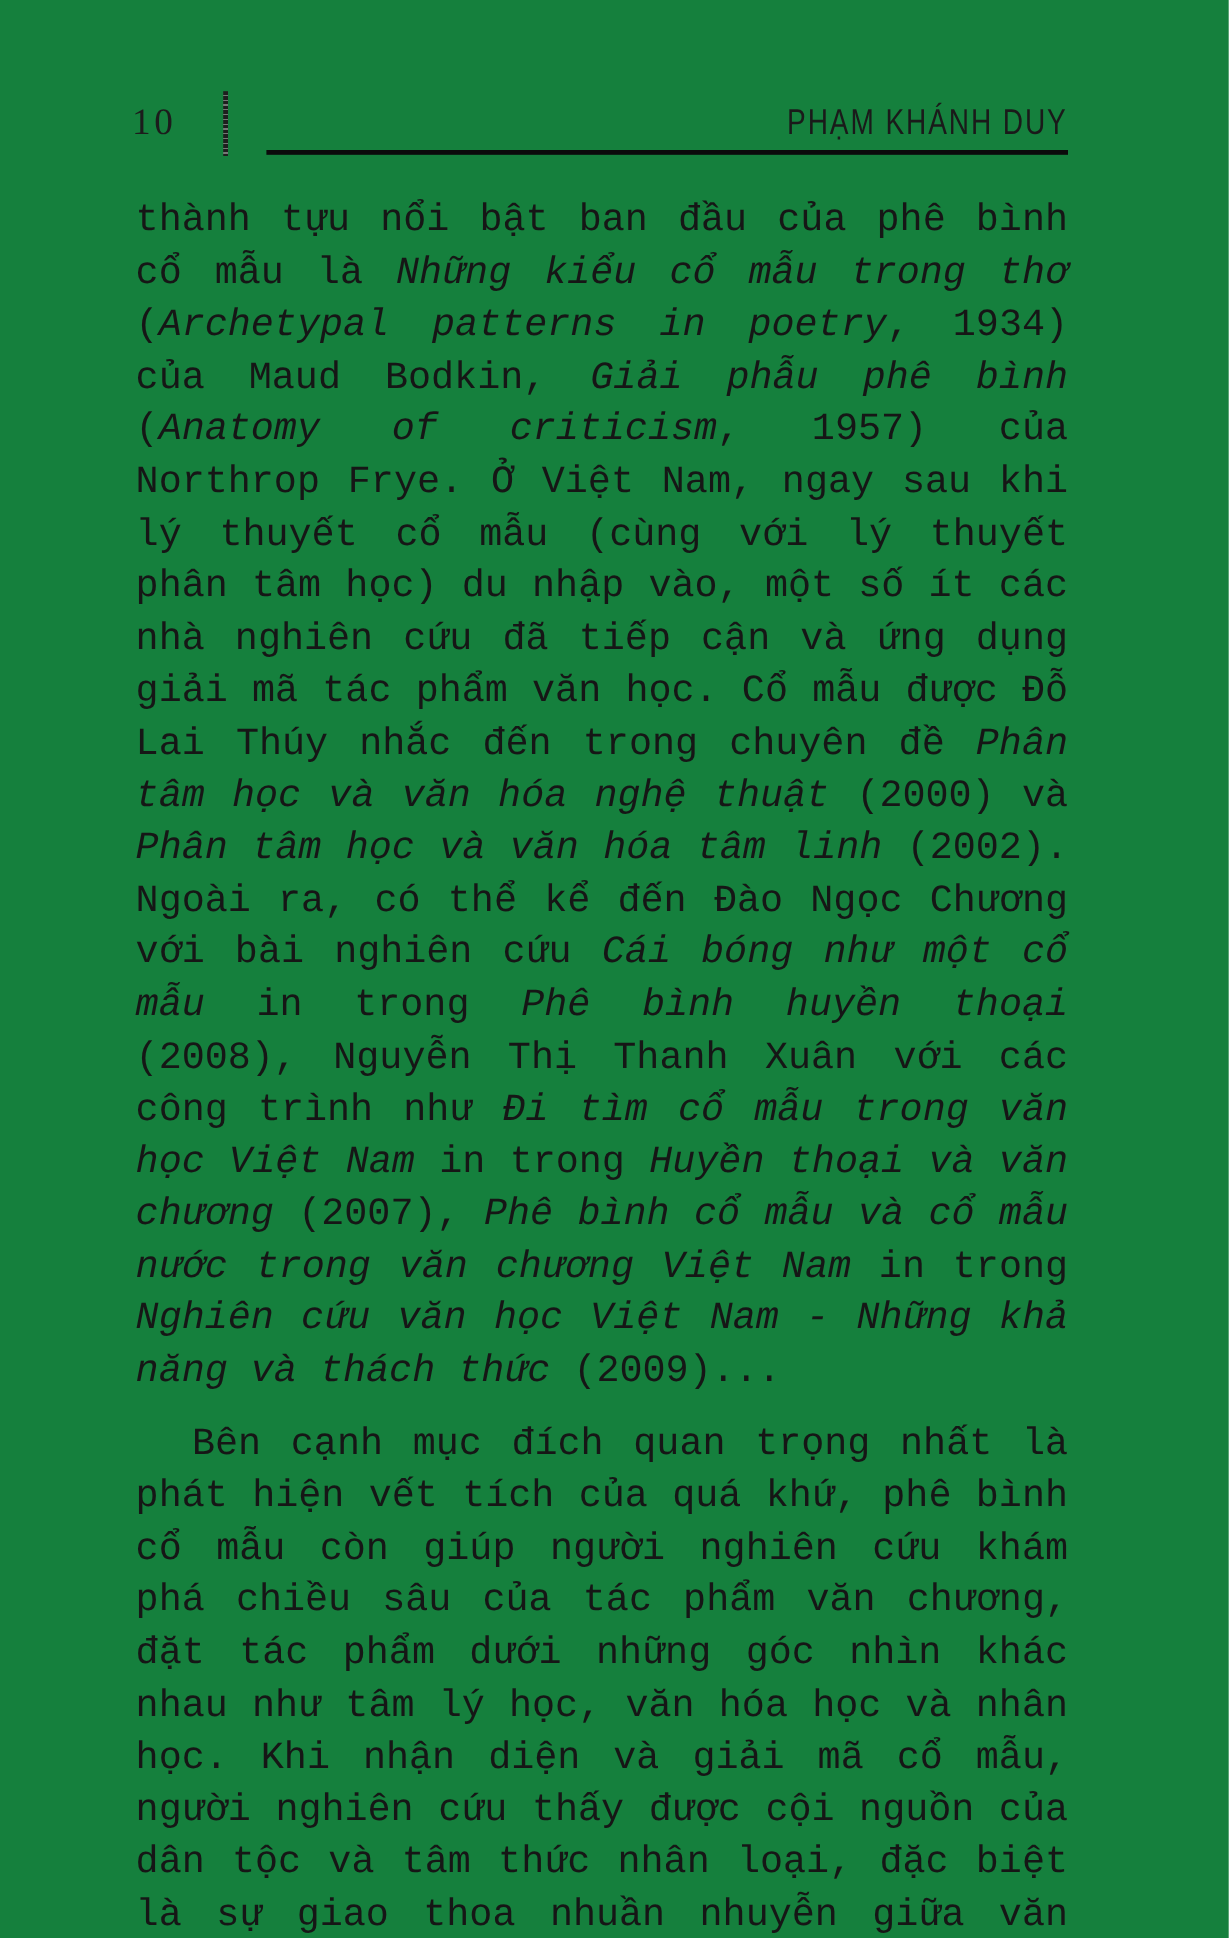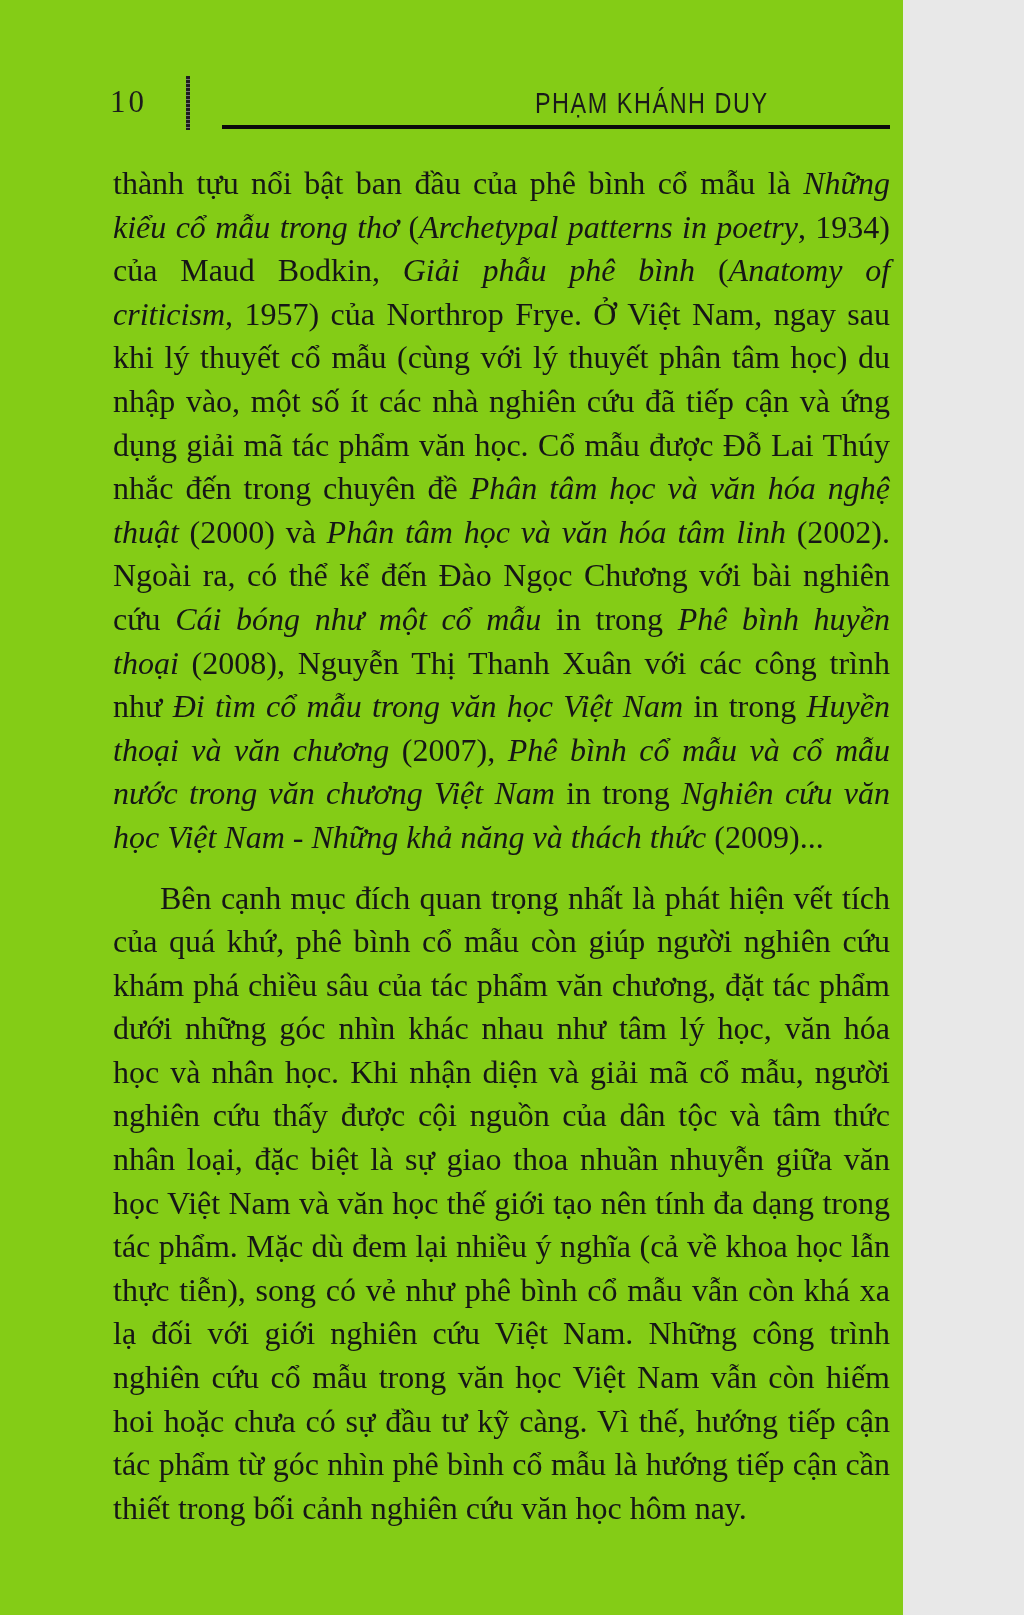--- a/index.html
+++ b/index.html
@@ -1,20 +1,20 @@
 <!DOCTYPE html>
 <html lang="vi"><head>
 <meta charset="utf-8">
 <style>
   html, body { margin: 0; padding: 0; background: #e8e8e8; }
   .page {
     position: relative;
-    width: 903px;
+    width: 1024px;
     height: 1615px;
-    background: #84cc16;
+    background: #15803d;
     overflow: hidden;
     font-family: "Liberation Serif", serif;
     color: #161616;
   }
   .page-num {
     position: absolute;
     left: 110px;
     top: 84px;
     font-size: 31px;
     letter-spacing: 3px;
@@ -52,21 +52,21 @@
   .text-body {
     position: absolute;
     left: 113px;
     top: 162px;
     width: 777px;
     font-size: 32px;
     line-height: 43.6px;
     text-align: justify;
     text-justify: inter-word;
   }
-  .para { margin: 0; }
+  .para { margin: 0; font-family: Liberation Mono, monospace; }
   .para + .para { margin-top: 17px; }
   .para.indent { text-indent: 47px; }
   .para i { font-style: italic; }
 </style>
 </head>
 <body>
 
 <div class="page">
   <header>
     <span class="page-num">10</span>

